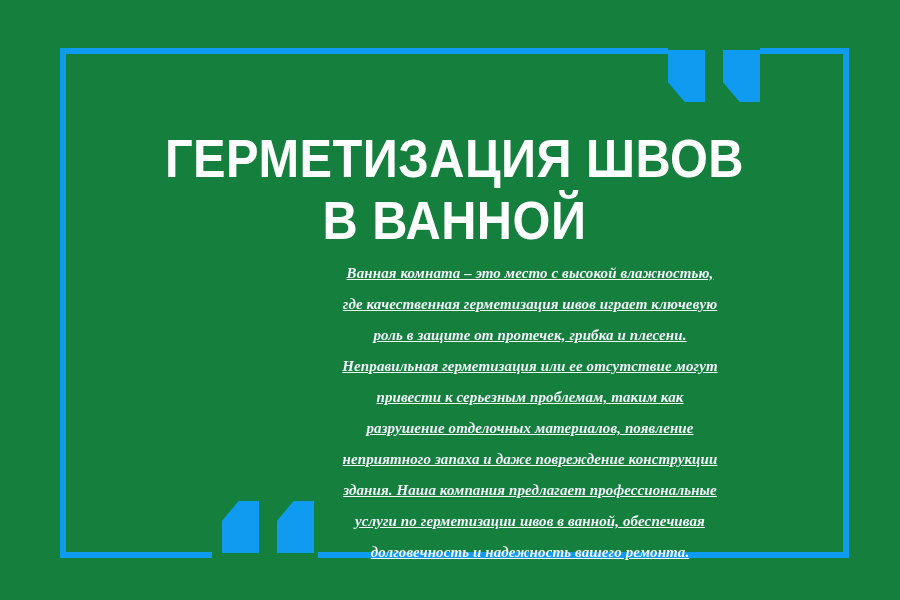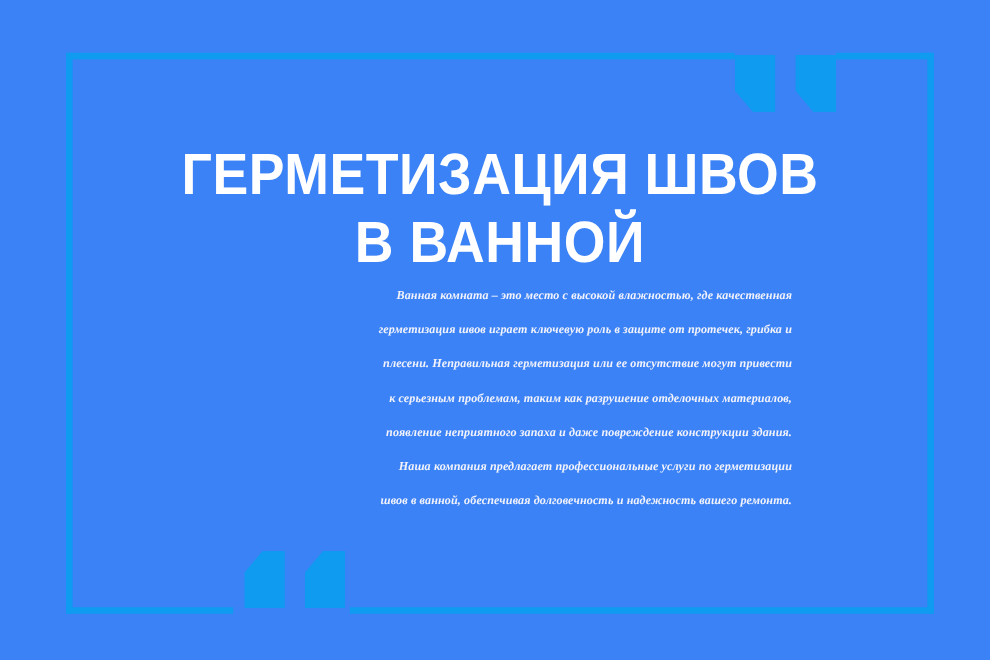--- a/index.html
+++ b/index.html
@@ -6,21 +6,21 @@
   html, body {
     margin: 0;
     padding: 0;
     background: #2b2b2b;
   }
   #slide {
     position: relative;
     width: 900px;
     height: 600px;
     overflow: hidden;
-    background: #3b82f6;
+    background: #15803d;
     font-family: "Liberation Sans", sans-serif;
     -webkit-font-smoothing: antialiased;
   }
 
   
   .frame-edge {
     position: absolute;
     background: #0e9bf0;
   }
   .frame-left   { left: 60px;  top: 48px;  width: 6px;  height: 510px; }
@@ -82,24 +82,25 @@
   
   .body-copy {
     position: absolute;
     top: 243px;
     left: 340px;
     width: 380px;
     color: #f2f3fb;
     font-family: "Liberation Serif", "DejaVu Serif", serif;
     font-style: italic;
     font-weight: 700;
-    font-size: 11px;
+    font-size: 15px;
     line-height: 31px;
-    text-align: right;
+    text-align: center;
     letter-spacing: 0.1px;
+    text-decoration: underline;
   }
 </style>
 </head>
 <body>
 
 <div id="slide">
 
   <div>
     <div class="frame-edge frame-left"></div>
     <div class="frame-edge frame-right"></div>

